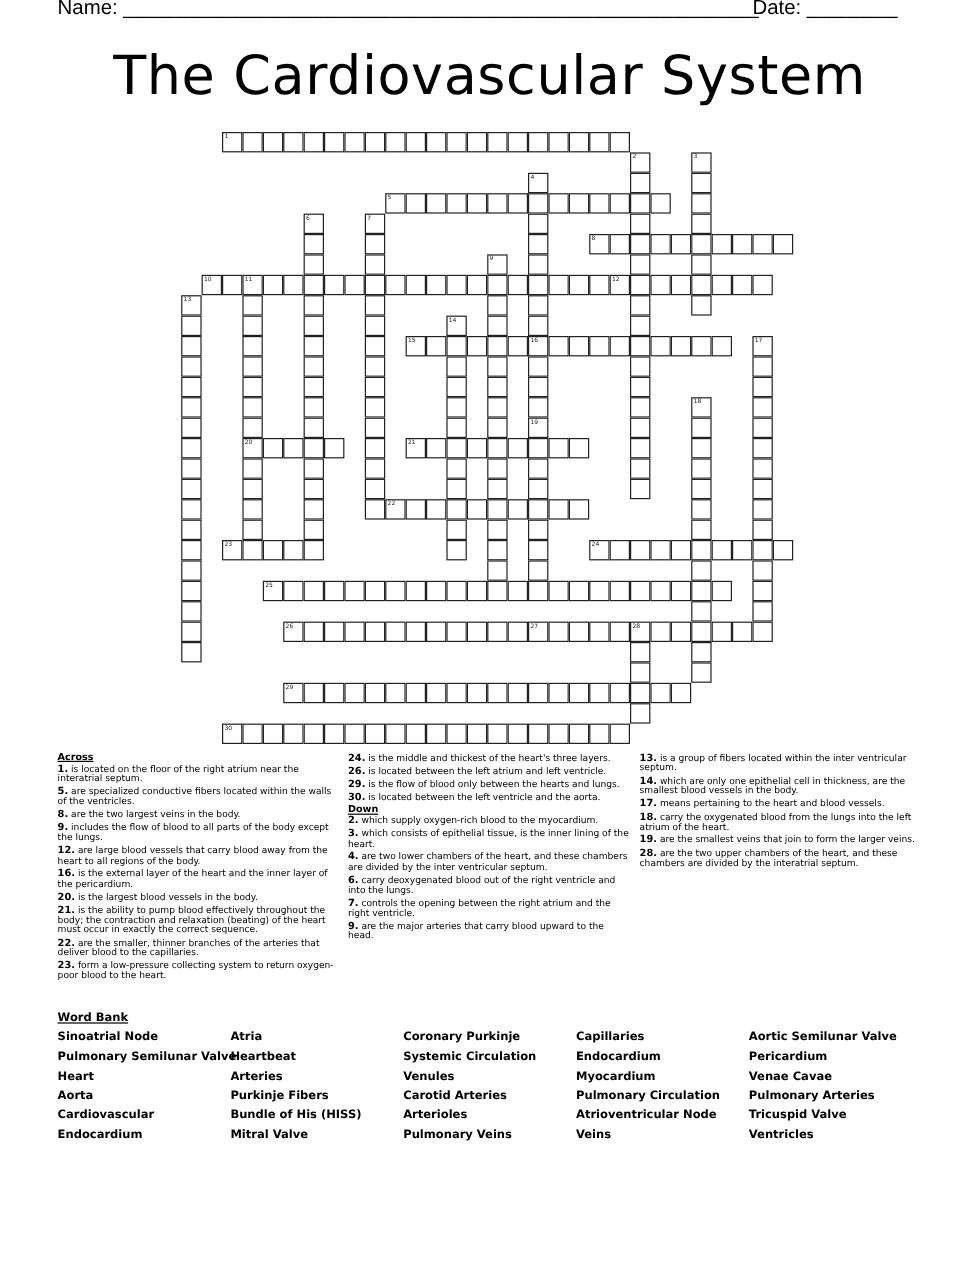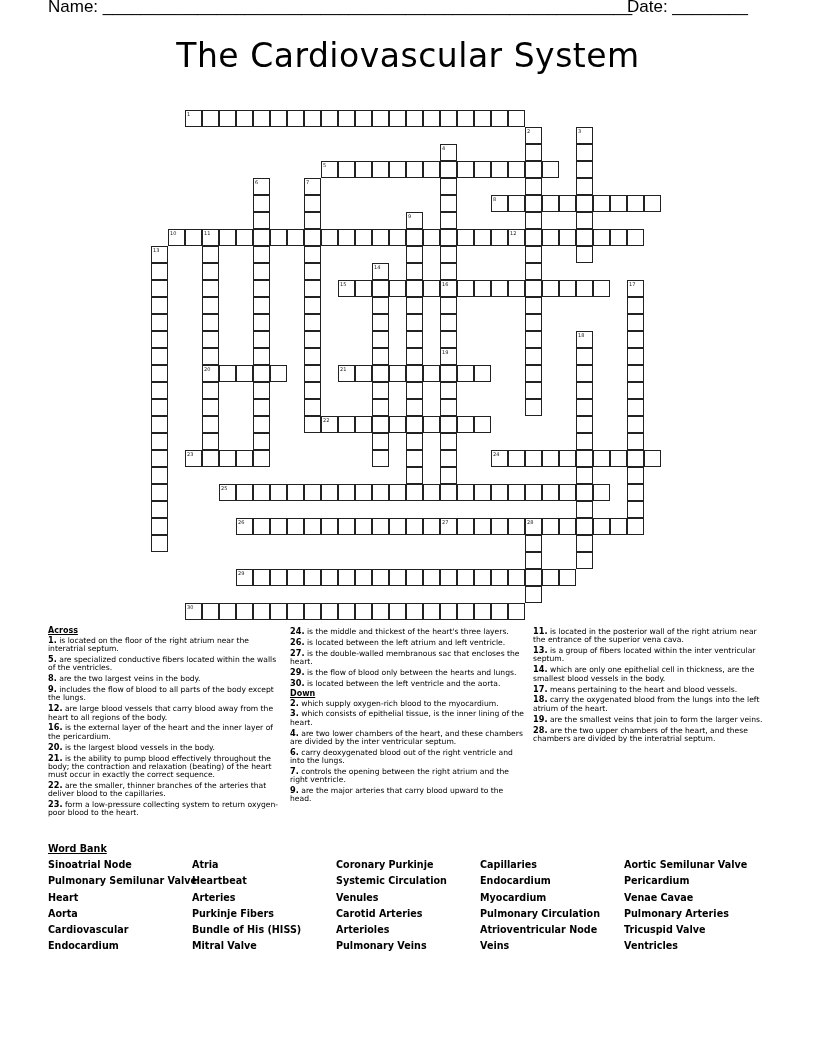--- a/index.html
+++ b/index.html
@@ -1,20 +1,20 @@
 <!DOCTYPE html>
 <html><head>
 <meta charset="utf-8">
 <style>
   html, body { margin: 0; padding: 0; background: #ffffff; }
   body { width: 816px; height: 1056px; position: relative; overflow: hidden; font-family: "DejaVu Sans", sans-serif; color: #000; }
   .header { position: absolute; top: -3px; left: 48px; width: 720px; font-family: "Liberation Sans", sans-serif; font-size: 17px; }
   .header .name { position: absolute; left: 0; top: 0; }
   .header .date { position: absolute; left: 579px; top: 0; }
-  .title { position: absolute; top: 36px; left: 0; width: 816px; text-align: center; font-family: "DejaVu Sans", sans-serif; font-size: 33px; letter-spacing: 0.5px; }
+  .title { position: absolute; top: 36px; left: 0; width: 816px; text-align: center; font-family: "DejaVu Sans", sans-serif; font-size: 45px; letter-spacing: 0.5px; }
   .grid { position: absolute; left: 0; top: 0; width: 816px; height: 630px; }
   .cell { position: absolute; width: 17px; height: 17px; box-sizing: border-box; border: 1px solid #222; background: #fff; }
   .cell .num { position: absolute; top: 0; left: 1px; font-size: 5px; line-height: 6px; color: #222; font-family: "DejaVu Sans", sans-serif; }
   .clues { position: absolute; top: 627px; font-size: 7.6px; line-height: 8.3px; font-family: "DejaVu Sans", sans-serif; }
   .clues p { margin: 0 0 1.6px 0; }
   .clues .hd { text-decoration: underline; font-weight: bold; margin-bottom: 0.5px; font-size: 8px; }
   .clues b { font-size: 8.2px; }
   .col1 { left: 48px; width: 232px; }
   .col2 { left: 290px; width: 234px; }
   .col3 { left: 533px; width: 232px; }
@@ -458,33 +458,31 @@
     <p><b>12.</b><span> are large blood vessels that carry blood away from the heart to all regions of the body.</span></p>
     <p><b>16.</b><span> is the external layer of the heart and the inner layer of the pericardium.</span></p>
     <p><b>20.</b><span> is the largest blood vessels in the body.</span></p>
     <p><b>21.</b><span> is the ability to pump blood effectively throughout the body; the contraction and relaxation (beating) of the heart must occur in exactly the correct sequence.</span></p>
     <p><b>22.</b><span> are the smaller, thinner branches of the arteries that deliver blood to the capillaries.</span></p>
     <p><b>23.</b><span> form a low-pressure collecting system to return oxygen-poor blood to the heart.</span></p>
   </div>
 <div class="clues col2" id="col2">
     <p><b>24.</b><span> is the middle and thickest of the heart's three layers.</span></p>
     <p><b>26.</b><span> is located between the left atrium and left ventricle.</span></p>
-    <p><b>27.</b><span> is the double-walled membranous sac that encloses the heart.</span></p>
     <p><b>29.</b><span> is the flow of blood only between the hearts and lungs.</span></p>
     <p><b>30.</b><span> is located between the left ventricle and the aorta.</span></p>
     <div class="hd">Down</div>
     <p><b>2.</b><span> which supply oxygen-rich blood to the myocardium.</span></p>
     <p><b>3.</b><span> which consists of epithelial tissue, is the inner lining of the heart.</span></p>
     <p><b>4.</b><span> are two lower chambers of the heart, and these chambers are divided by the inter ventricular septum.</span></p>
     <p><b>6.</b><span> carry deoxygenated blood out of the right ventricle and into the lungs.</span></p>
     <p><b>7.</b><span> controls the opening between the right atrium and the right ventricle.</span></p>
     <p><b>9.</b><span> are the major arteries that carry blood upward to the head.</span></p>
   </div>
 <div class="clues col3" id="col3">
-    <p><b>11.</b><span> is located in the posterior wall of the right atrium near the entrance of the superior vena cava.</span></p>
     <p><b>13.</b><span> is a group of fibers located within the inter ventricular septum.</span></p>
     <p><b>14.</b><span> which are only one epithelial cell in thickness, are the smallest blood vessels in the body.</span></p>
     <p><b>17.</b><span> means pertaining to the heart and blood vessels.</span></p>
     <p><b>18.</b><span> carry the oxygenated blood from the lungs into the left atrium of the heart.</span></p>
     <p><b>19.</b><span> are the smallest veins that join to form the larger veins.</span></p>
     <p><b>28.</b><span> are the two upper chambers of the heart, and these chambers are divided by the interatrial septum.</span></p>
   </div>
 
 <div class="wordbank">
   <div class="hd">Word Bank</div>

